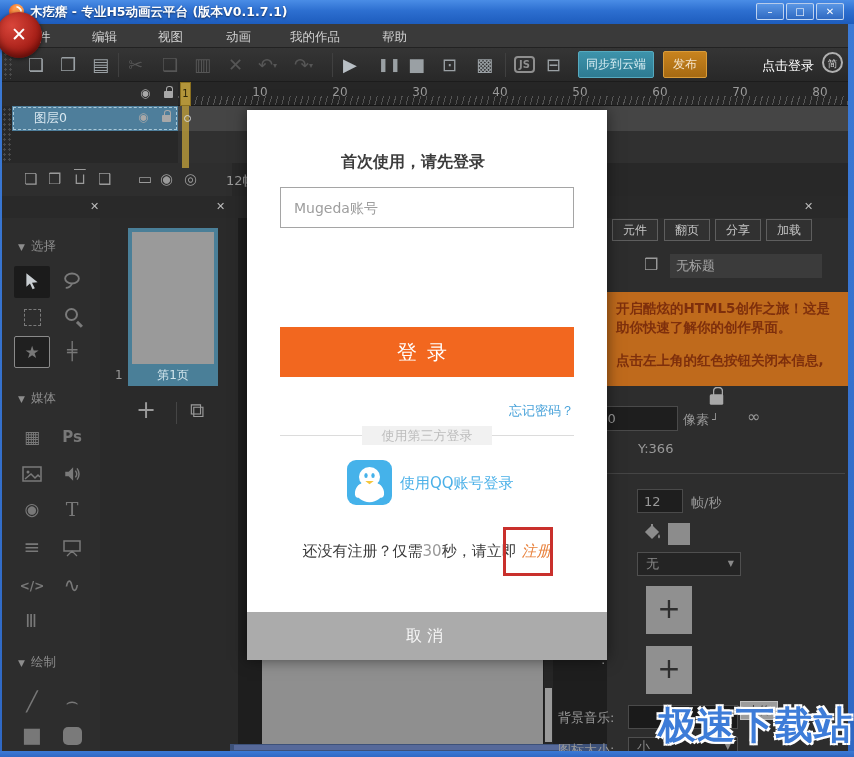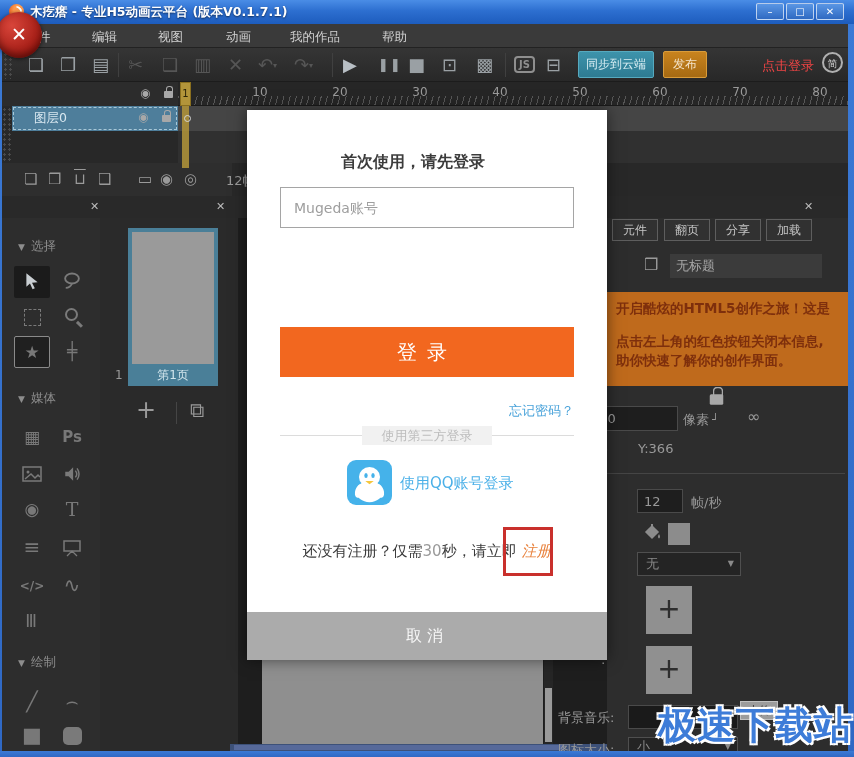--- a/index.html
+++ b/index.html
@@ -36,21 +36,21 @@
   .ticon { top:54px; font-size:18px; color:#9aa0a4; line-height:22px; }
   .ticon.dis { color:#565656; }
   .ticon .caret { font-size:8px; color:#565656; vertical-align:middle; }
   .tsep { top:53px; width:1px; height:24px; background:#1e1e1e; border-right:1px solid #404040; }
   .jsbox { top:56px; border:2px solid #8f8f8f; border-radius:4px; color:#8f8f8f;
     font-size:10px; font-weight:bold; padding:1px 3px; }
   .btn-sync { left:578px; top:51px; width:76px; height:27px; background:linear-gradient(#3d93ab,#2e7b92);
     border:1px solid #56aabf; border-radius:2px; color:#d9eef3; font-size:12px; text-align:center; line-height:25px; }
   .btn-publish { left:663px; top:51px; width:44px; height:27px; background:linear-gradient(#c8831e,#a66a12);
     border:1px solid #d99c3a; border-radius:2px; color:#f4e3c8; font-size:12px; text-align:center; line-height:25px; }
-  .login-text { left:762px; top:57px; font-size:13px; color:#ef4444; }
+  .login-text { left:762px; top:57px; font-size:13px; color:#ffffff; }
   .lang-circle { left:822px; top:52px; width:21px; height:21px; border:2px solid #b0b0b0;
     border-radius:50%; color:#cfcfcf; font-size:10px; text-align:center; line-height:20px; }
 
   
   .timeline-bg { left:2px; top:82px; width:850px; height:114px; background:#282828; }
   .layers-head { left:2px; top:82px; width:176px; height:24px; background:#2c2c2c; }
   .layer-row { left:12px; top:106px; width:166px; height:25px; background:#4e7e9b;
     outline:1px dashed #a8c8d8; outline-offset:-2px; }
   .layer-name { left:34px; top:110px; font-size:12.5px; color:#d8e7f0; }
   .eye-g { font-size:12px; color:#a8a8a8; }
@@ -322,22 +322,22 @@
   <div class="abs tab" style="left:664px">翻页</div>
   <div class="abs tab" style="left:715px">分享</div>
   <div class="abs tab" style="left:766px">加载</div>
 
   <span class="abs frag" style="left:601px;top:258px">:</span>
   <span class="abs" style="left:644px;top:255px;font-size:16px;color:#9a9a9a">❒</span>
   <input class="din" style="left: 670px; top: 254px; width: 152px; height: 24px; background: rgb(59, 59, 59); border: none; color: rgb(168, 168, 168);" value="无标题">
 
   <div class="abs notice">
     <div>开启酷炫的HTML5创作之旅！这是</div>
+    <div>助你快速了解你的创作界面。</div>
     <div style="margin-top:14px">点击左上角的红色按钮关闭本信息,</div>
-    <div>助你快速了解你的创作界面。</div>
   </div>
 
   <span class="abs padlock" style="left:712px;top:396px;transform:scale(1.5)"></span>
   <input class="din" style="left: 584px; top: 406px; width: 94px; height: 25px;" value="520">
   <span class="abs lbl" style="left:683px;top:411px">像素</span>
   <span class="abs lbl" style="left:712px;top:413px;font-size:11px">┘</span>
   <span class="abs lbl" style="left:747px;top:407px;font-size:16px">∞</span>
   <span class="abs frag" style="left:600px;top:441px">5</span>
   <span class="abs lbl" style="left:638px;top:441px">Y:366</span>
   <div class="abs" style="left:607px;top:473px;width:238px;height:1px;background:#454545"></div>

